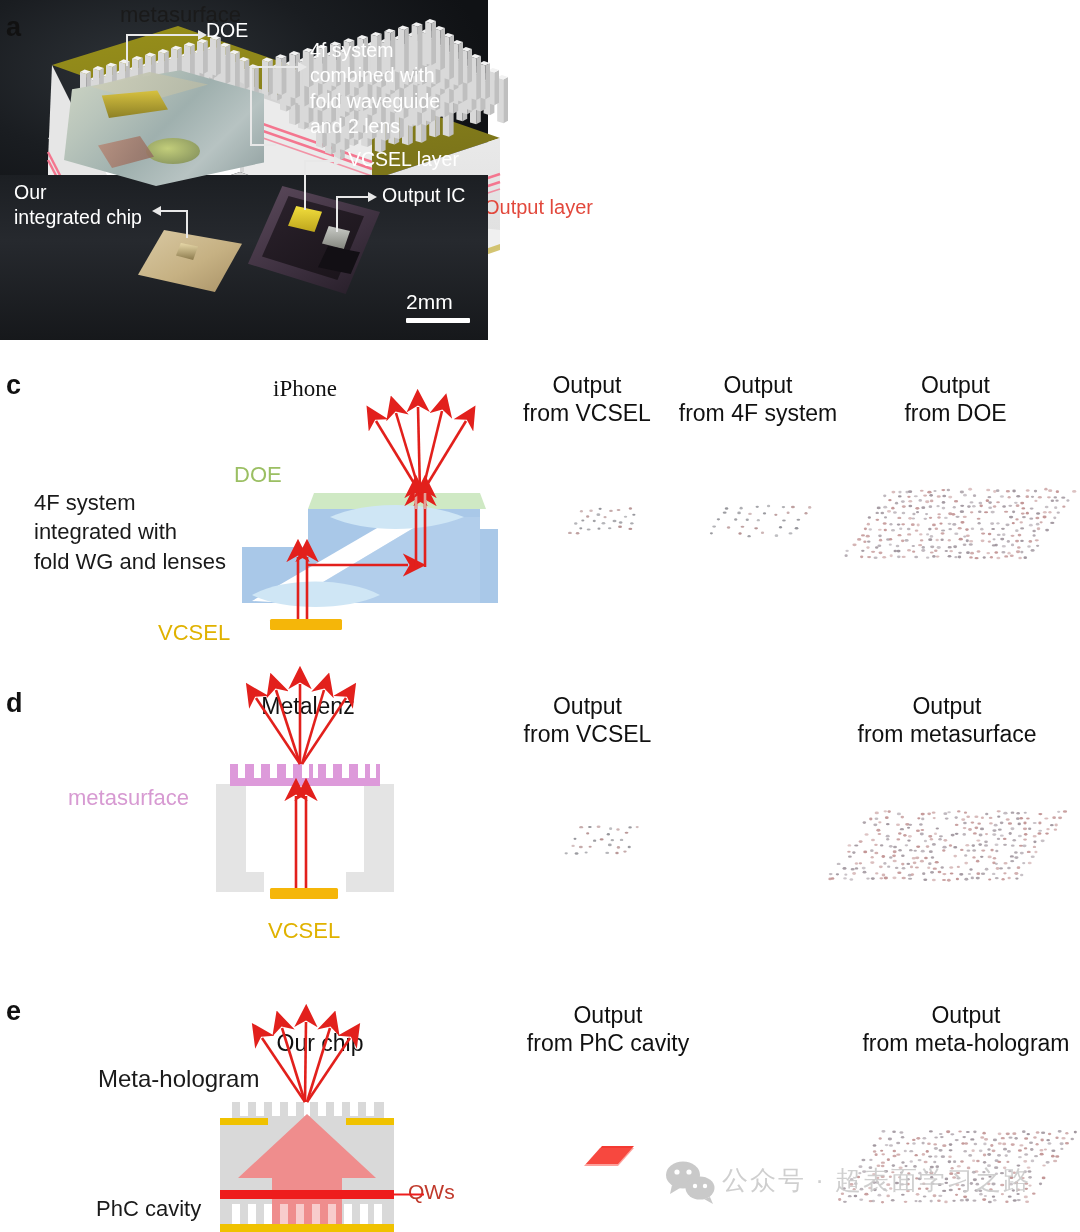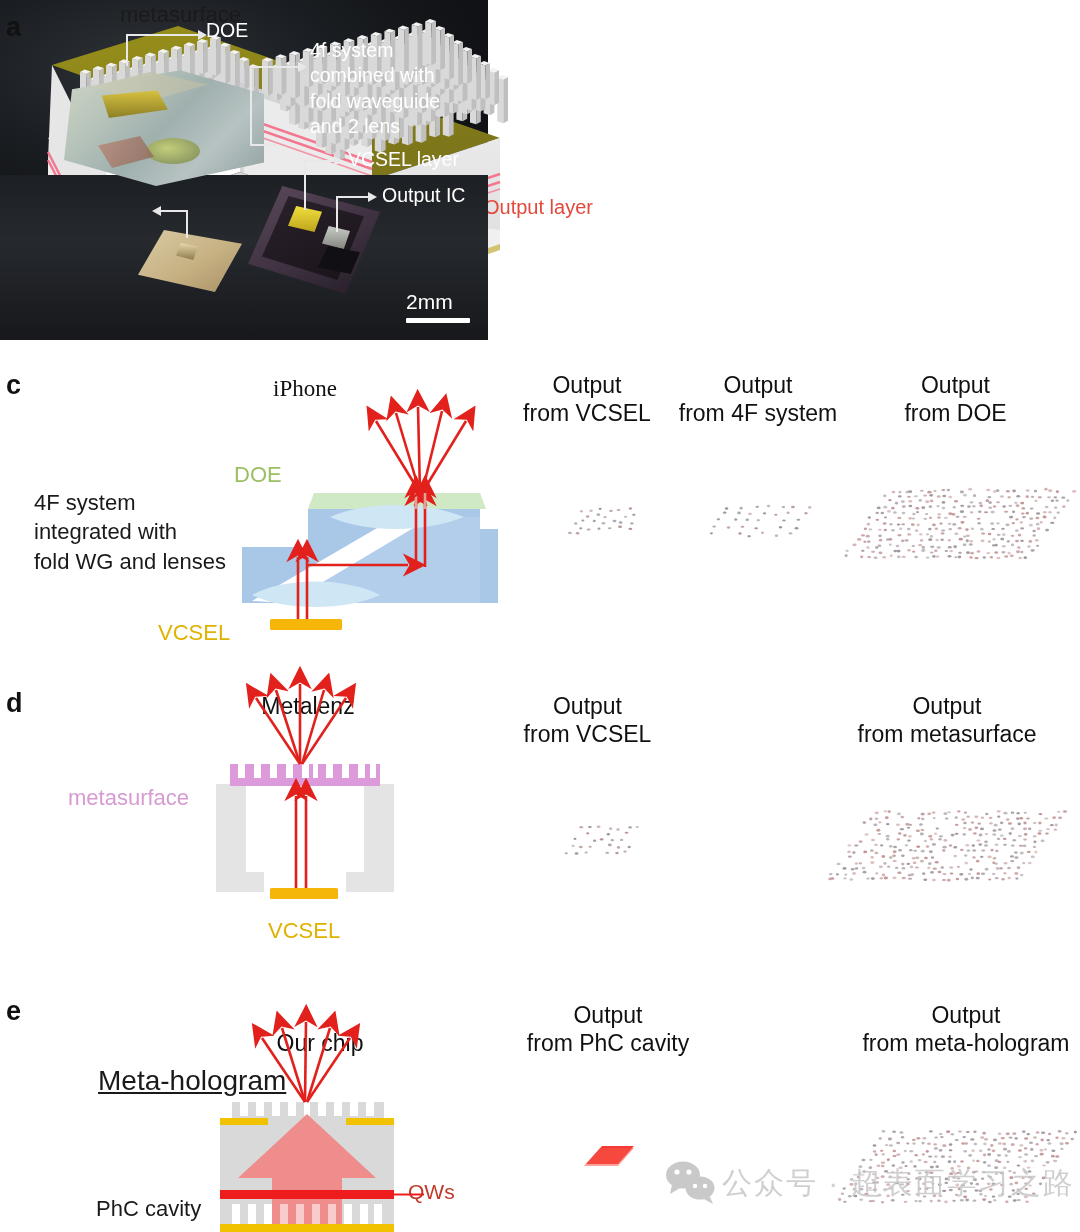--- a/index.html
+++ b/index.html
@@ -66,21 +66,21 @@
     border-left:9px solid #e8e8e8;
   }
   .arrow-l{
     position:absolute;width:0;height:0;
     border-top:5px solid transparent;border-bottom:5px solid transparent;
     border-right:9px solid #e8e8e8;
   }
   svg{display:block;overflow:visible;}
 
   .wm{
-    position:absolute;color:#c9c9c9;font-size:30px;letter-spacing:2px;
+    position:absolute;color:#c9c9c9;font-size:26px;letter-spacing:2px;
     opacity:.88;white-space:nowrap;
   }
 </style>
 </head>
 <body>
 
 <div id="fig">
 
   <div class="abs panel-letter" style="left:6px;top:14px;">a</div>
 
@@ -820,20 +820,22 @@
 
     <div class="abs lbl-white" style="left:310px;top:38px;">4f system
 combined with
 fold waveguide
 and 2 lens</div>
 
     <div class="abs lbl-white" style="left:348px;top:147px;">VCSEL  layer</div>
 
     <div class="abs lbl-white" style="left:382px;top:183px;">Output IC</div>
 
+    <div class="abs lbl-white" style="left:14px;top:180px;">Our
+integrated chip</div>
 
     <div class="abs lbl-white" style="left:406px;top:288px;font-size:21px;">2mm</div>
     <div class="scale-bar" style="left:406px;top:318px;width:64px;"></div>
   </div>
 
   <div class="abs panel-letter" style="left:596px;top:10px;color:#ffffff;">b</div>
 
   <div class="abs panel-letter" style="left:6px;top:372px;">c</div>
 
   <div class="abs title-ctr" style="left:215px;top:375px;width:180px;font-family:Liberation Serif, serif;">iPhone</div>
@@ -1639,21 +1641,21 @@
 
   <div class="abs panel-letter" style="left:6px;top:998px;">e</div>
 
   <div class="abs title-ctr" style="left:230px;top:1002px;width:180px;margin-top:28px;">Our chip</div>
 
   <div class="abs hdr" style="left:518px;top:1002px;width:180px;">Output
 from PhC cavity</div>
   <div class="abs hdr" style="left:852px;top:1002px;width:228px;">Output
 from meta-hologram</div>
 
-  <div class="abs lbl" style="left:98px;top:1064px;font-size:28px;text-decoration:underline;">Meta-hologram</div>
+  <div class="abs lbl" style="left:98px;top:1064px;font-size:24px;">Meta-hologram</div>
   <div class="abs lbl" style="left:96px;top:1196px;font-size:22px;">PhC cavity</div>
   <div class="abs lbl-qws" style="left:408px;top:1180px;">QWs</div>
 
   <div class="abs" style="left:180px;top:1030px;width:250px;height:202px;">
     <svg width="250" height="202" viewBox="0 0 250 202">
       <defs>
         <marker id="arrE" markerWidth="9" markerHeight="9" refX="2" refY="4.5" orient="auto">
           <path d="M0,0 L9,4.5 L0,9 L2.6,4.5 z" fill="#e2201c"></path>
         </marker>
       </defs>

